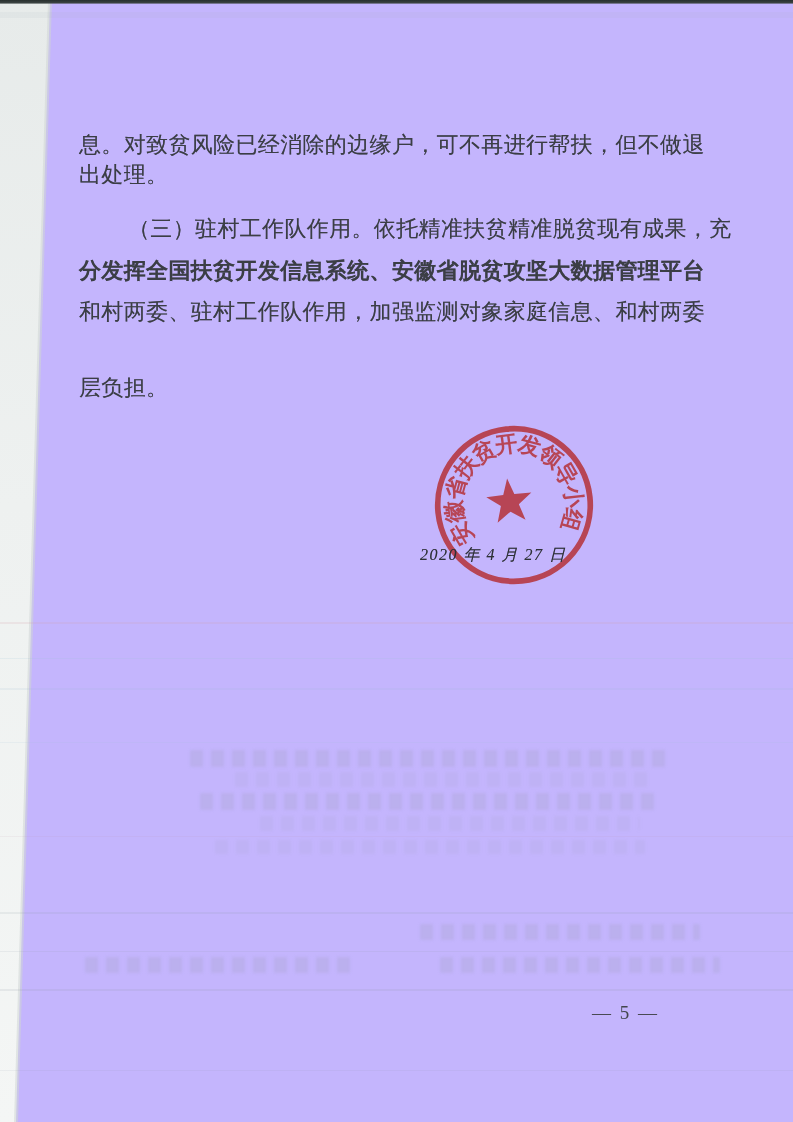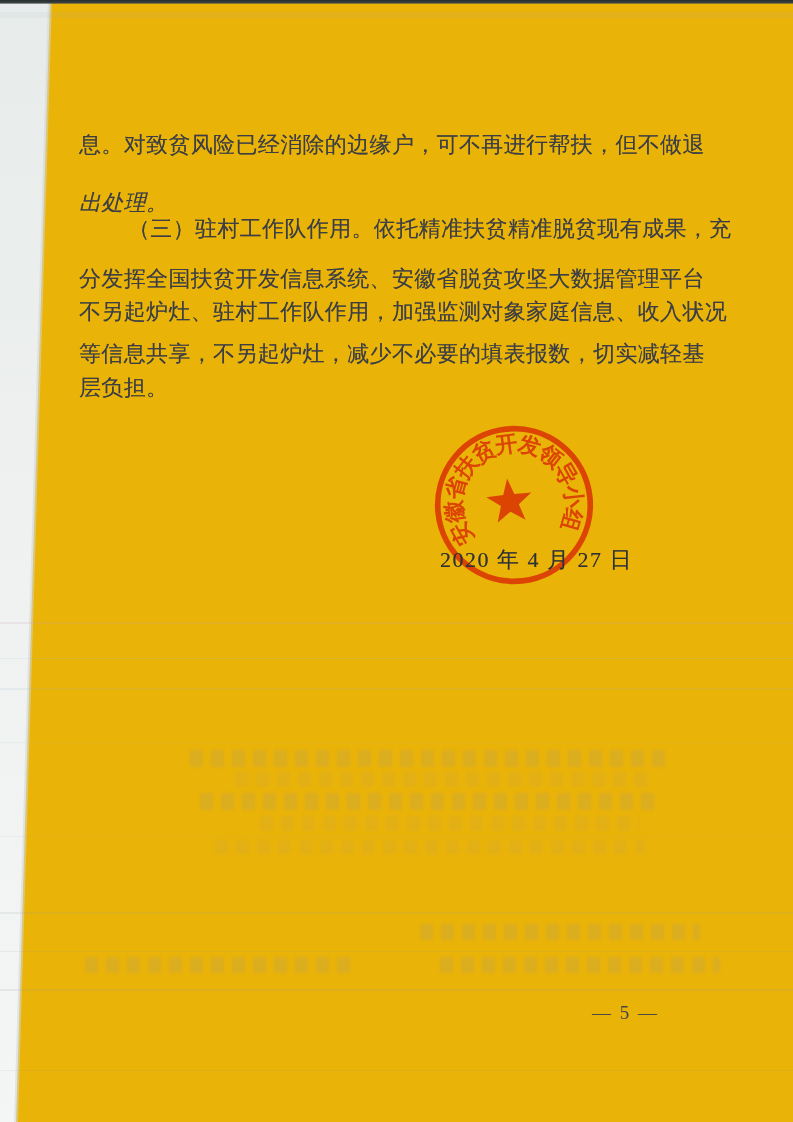--- a/index.html
+++ b/index.html
@@ -1,55 +1,55 @@
 <!DOCTYPE html>
 <html><head>
 <meta charset="utf-8">
 <style>
   html,body{margin:0;padding:0;}
   body{
     width:793px;height:1122px;position:relative;overflow:hidden;
     background:#ffffff;
     font-family:"Liberation Serif", serif;
   }
-  .page{position:absolute;inset:0;background:#eab308;}
+  .page{position:absolute;inset:0;background:#c4b5fd;}
 
   
   .edge-top{position:absolute;left:0;top:0;width:793px;height:4px;
     background:linear-gradient(180deg,#272f2e 0%,#3a4241 70%,rgba(90,100,99,.35) 100%);}
   .gutter-left{position:absolute;inset:0;
     background:linear-gradient(180deg,#e7ebea 0%,#eef1f0 45%,#f4f6f5 100%);
     clip-path:polygon(0 0,50px 0,16px 100%,0 100%);}
   .paper-edge-line{position:absolute;inset:0;background:#cfd6d6;opacity:.55;
     clip-path:polygon(48px 0,52px 0,18px 100%,14px 100%);}
 
   
   .streak{position:absolute;left:0;width:793px;pointer-events:none;}
 
   
   .textline{
     position:absolute;left:79px;
     font-size:22px;letter-spacing:.35px;line-height:1;
     color:#3b3e45;white-space:nowrap;
     text-shadow:0 0 .4px rgba(60,63,70,.55);
   }
-  .l1{top:134px;} .l2{top:192px;font-style:italic;}
-  .l3{top:218px;left:128px;} .l4{top:268px;} .l5{top:301px;}
+  .l1{top:134px;} .l2{top:164px;}
+  .l3{top:218px;left:128px;} .l4{top:260px;font-weight:bold;} .l5{top:301px;}
   .l6{top:343px;} .l7{top:377px;}
 
   
   .seal{position:absolute;left:429px;top:423px;width:170px;height:164px;
     transform:rotate(-6deg);opacity:.92;z-index:20;mix-blend-mode:multiply;}
   .seal svg{width:100%;height:100%;}
   .seal text{font-family:"Liberation Serif", serif;font-weight:bold;font-size:27px;}
 
   
-  .issue-date{position:absolute;left:440px;top:545px;z-index:30;
-    font-size:22px;color:#2e3137;letter-spacing:1.5px;white-space:nowrap;
-    text-shadow:0 0 .4px rgba(46,49,55,.5);}
+  .issue-date{position:absolute;left:420px;top:545px;z-index:30;
+    font-size:16px;color:#2e3137;letter-spacing:1.5px;white-space:nowrap;
+    text-shadow:0 0 .4px rgba(46,49,55,.5);font-style:italic;}
 
   
   .page-number{position:absolute;left:592px;top:1002px;
     font-size:19px;color:#43464c;letter-spacing:2px;white-space:nowrap;}
 
   
   .smudge{position:absolute;filter:blur(1.6px);pointer-events:none;
     background:repeating-linear-gradient(90deg,
       rgba(140,149,160,.16) 0 13px, rgba(140,149,160,0) 13px 21px);
     border-radius:2px;}
@@ -81,22 +81,21 @@
   <div class="smudge faint" style="left:260px;top:816px;width:380px;height:15px;"></div>
   <div class="smudge faint" style="left:215px;top:840px;width:430px;height:14px;"></div>
   <div class="smudge" style="left:420px;top:924px;width:280px;height:16px;"></div>
   <div class="smudge" style="left:85px;top:957px;width:270px;height:16px;"></div>
   <div class="smudge" style="left:440px;top:957px;width:280px;height:16px;"></div>
 
   <div class="textline l1">息。对致贫风险已经消除的边缘户，可不再进行帮扶，但不做退</div>
   <div class="textline l2">出处理。</div>
   <div class="textline l3">（三）驻村工作队作用。依托精准扶贫精准脱贫现有成果，充</div>
   <div class="textline l4">分发挥全国扶贫开发信息系统、安徽省脱贫攻坚大数据管理平台</div>
-  <div class="textline l5">不另起炉灶、驻村工作队作用，加强监测对象家庭信息、收入状况</div>
-  <div class="textline l6">等信息共享，不另起炉灶，减少不必要的填表报数，切实减轻基</div>
+  <div class="textline l5">和村两委、驻村工作队作用，加强监测对象家庭信息、和村两委</div>
   <div class="textline l7">层负担。</div>
 
   <div class="seal">
     <svg viewBox="0 0 200 200" xmlns="http://www.w3.org/2000/svg">
       <circle cx="100" cy="100" r="93" fill="none" stroke-width="7" stroke="#ee5347"></circle>
       <polygon points="95,67 101.8,86.6 122.6,87 106,99.6 112.1,119.5 95,107.6 77.9,119.5 84,99.6 67.4,87 88.2,86.6" fill="#ee5347"></polygon>
       <path id="sealArc" d="M 48.4 136.1 A 64 64 0 1 1 151.6 136.1" fill="none"></path>
       <text fill="#ee5347">
         <textPath href="#sealArc" textLength="279" lengthAdjust="spacing">安徽省扶贫开发领导小组</textPath>
       </text>

